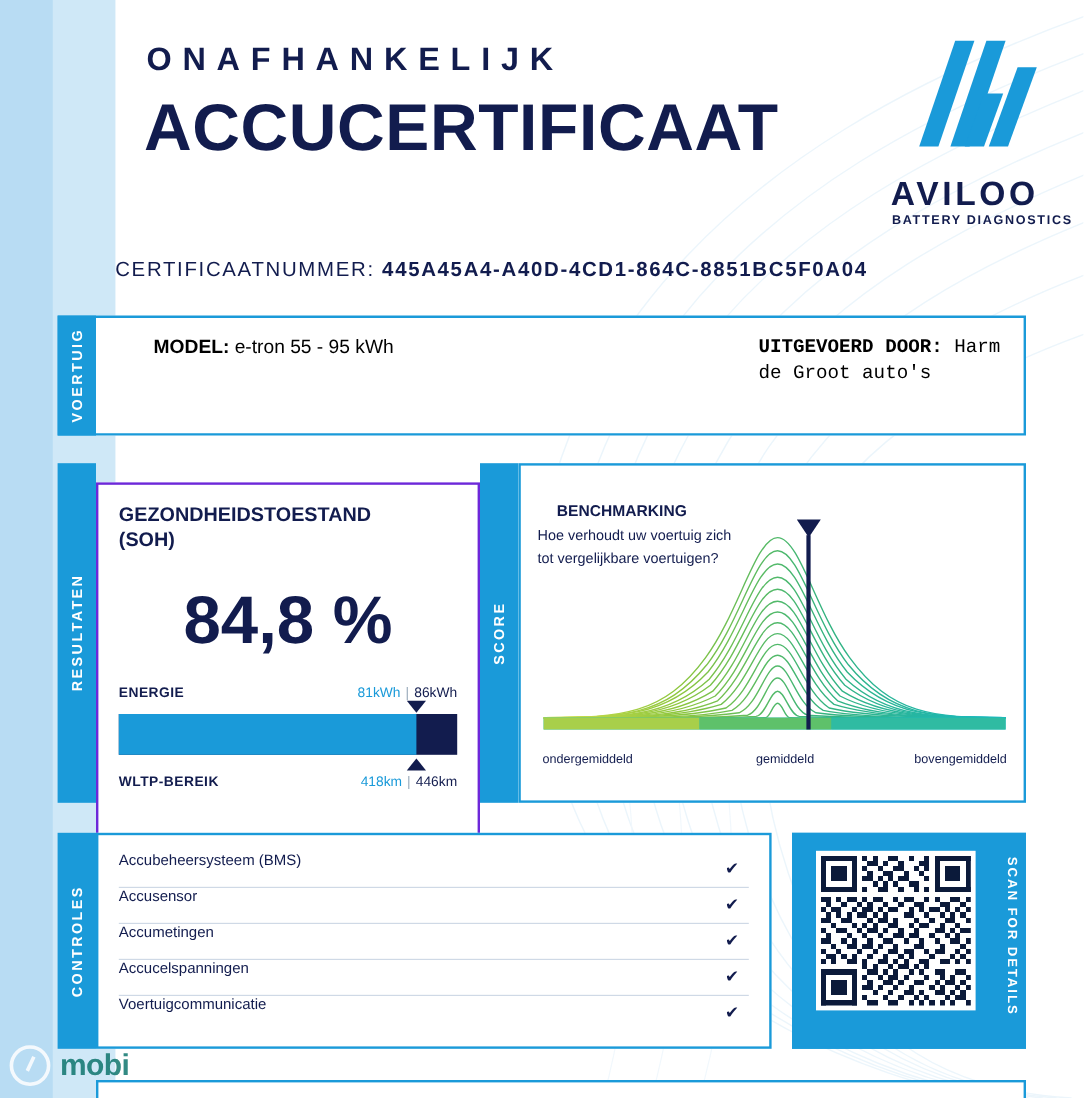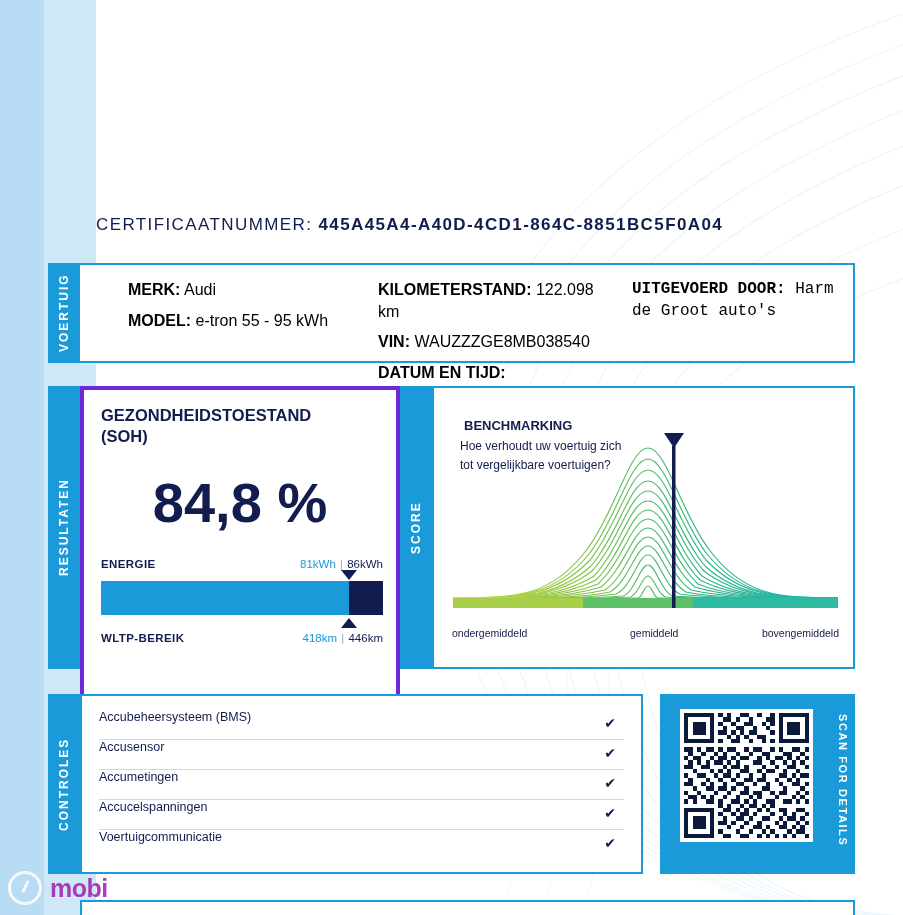--- a/index.html
+++ b/index.html
@@ -110,21 +110,21 @@
     border: 2px solid #1a9ad9;
   }
   
   #voertuig-tab { left: 48px; top: 263px; width: 32px; height: 100px; }
   #voertuig-panel { left: 48px; top: 263px; width: 807px; height: 100px; border-left: 32px solid #1a9ad9; }
   .veh-col { position: absolute; top: 14px; }
   .veh-line { margin-bottom: 9px; line-height: 1.35; }
   .veh-line b { font-weight: bold; }
   
   #resultaten-tab { left: 48px; top: 386px; width: 32px; height: 283px; }
-  #soh-panel { left: 80px; top: 386px; width: 320px; height: 325px; border: 4px solid #6d28d9; }
+  #soh-panel { left: 80px; top: 402px; width: 320px; height: 325px; border: 2px solid #6d28d9; }
   #score-tab { left: 400px; top: 386px; width: 32px; height: 283px; background:#1a9ad9; }
   #bench-panel { left: 432px; top: 386px; width: 423px; height: 283px; border: 2px solid #1a9ad9; }
   .soh-title {
     position: absolute; left: 17px; top: 15px;
     font-size: 16.5px; font-weight: bold; color: #121c4e; line-height: 1.3;
     width: 250px;
   }
   .soh-value {
     position: absolute; left: 0; top: 80px; width: 100%;
     text-align: center;
@@ -161,21 +161,21 @@
     border-left: 8px solid transparent;
     border-right: 8px solid transparent;
     border-bottom: 10px solid #121c4e;
   }
   
   .bench-title {
     position: absolute; left: 18px; top: 30px;
     font-size: 13px; font-weight: bold; color: #121c4e; padding-left: 12px;
   }
   .bench-desc {
-    position: absolute; left: 26px; top: 49px;
+    position: absolute; left: 14px; top: 49px;
     width: 175px;
     font-size: 12px; color: #121c4e; line-height: 1.55;
   }
   .bench-chart { position: absolute; left: 14px; top: 40px; }
   .bench-labels {
     position: absolute; left: 14px; top: 222px;
     width: 395px;
     font-size: 10.5px; color: #121c4e;
   }
   .bench-labels span { position: absolute; margin-top: 17px; }
@@ -236,21 +236,21 @@
     border: 3px solid #ffffff;
     position: relative;
   }
   .wm-circle:after {
     content: ""; position: absolute; left: 13px; top: 6px;
     width: 3px; height: 13px; background: #ffffff; transform: rotate(25deg);
   }
   .wm-text {
     margin-left: 8px;
     font-size: 25px; font-weight: bold;
-    color: #a21caf;
+    color: #0f766e;
     letter-spacing: -0.5px;
   }
 </style>
 </head>
 <body>
 
 <div id="page">
 
   <div class="left-band">
     <div class="left-band-inner"></div>
@@ -267,49 +267,46 @@
       <path d="M560 215 C452 252 345 305 282 396 C220 488 208 600 248 718 C288 834 368 906 498 915"></path>
       <path d="M560 265 C466 295 366 340 306 420 C246 502 236 614 274 728 C312 842 382 908 510 915"></path>
     </g>
     <g fill="none" stroke="#e4f1fa" stroke-width="1">
       <path d="M120 915 C160 760 150 620 100 500"></path>
       <path d="M160 915 C200 765 192 628 146 512"></path>
       <path d="M200 915 C240 770 234 636 192 524"></path>
     </g>
   </svg>
 
+  <div class="header">
+    <div class="kicker">ONAFHANKELIJK</div>
+    <div class="title-main">ACCUCERTIFICAAT</div>
+
+    <div class="logo-wrap">
+      <svg class="logo-mark" width="110" height="105" viewBox="0 0 110 105">
+        <path d="M34 8 L50 8 L20 96 L4 96 Z" fill="#1a9ad9"></path>
+        <path d="M60 8 L76 8 L46 96 L30 96 Z" fill="#1a9ad9"></path>
+        <path d="M86 30 L102 30 L78 96 L62 96 Z" fill="#1a9ad9"></path>
+        <path d="M58 52 L74 52 L58 96 L42 96 Z" fill="#1a9ad9"></path>
+      </svg>
+      <div class="logo-name">AVILOO</div>
+      <div class="logo-sub">BATTERY DIAGNOSTICS</div>
+    </div>
+  </div>
 
   <div class="cert-number">
     <span>CERTIFICAATNUMMER:</span>
     <b>445A45A4-A40D-4CD1-864C-8851BC5F0A04</b>
   </div>
 
   <div class="panel" id="voertuig-panel">
     <div class="veh-col" style="left:48px; width:230px;">
       <div class="veh-line">
-        <b>MERK:</b>
-        <span>Audi</span>
-      </div>
-      <div class="veh-line">
         <b>MODEL:</b>
         <span>e-tron 55 - 95 kWh</span>
-      </div>
-    </div>
-    <div class="veh-col" style="left:298px; width:230px;">
-      <div class="veh-line">
-        <b>KILOMETERSTAND:</b>
-        <span>122.098 km</span>
-      </div>
-      <div class="veh-line">
-        <b>VIN:</b>
-        <span>WAUZZZGE8MB038540</span>
-      </div>
-      <div class="veh-line">
-        <b>DATUM EN TIJD:</b><br>
-        <span>22.10.2025, 16:21:42</span>
       </div>
     </div>
     <div class="veh-col" style="left:552px; width:210px;font-family:Liberation Mono, monospace;">
       <div class="veh-line">
         <b>UITGEVOERD DOOR:</b>
         <span>Harm de Groot auto's</span>
       </div>
     </div>
   </div>
   <div class="side-tab" id="voertuig-tab">VOERTUIG</div>

